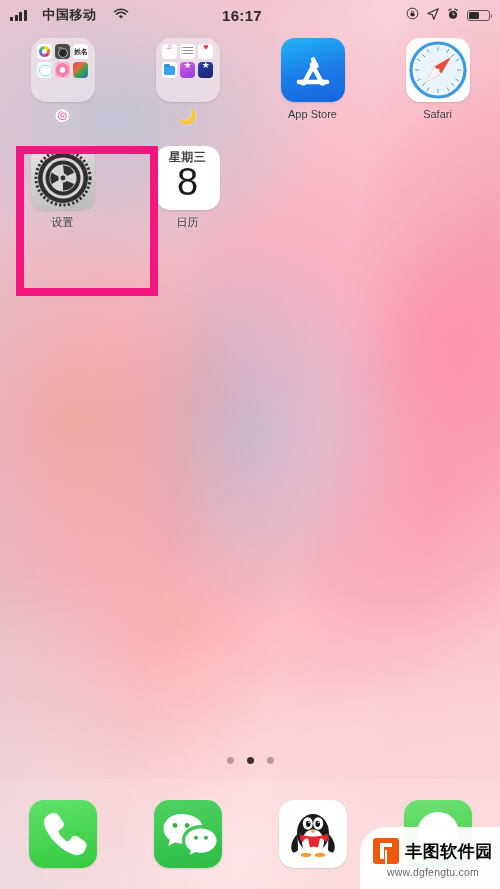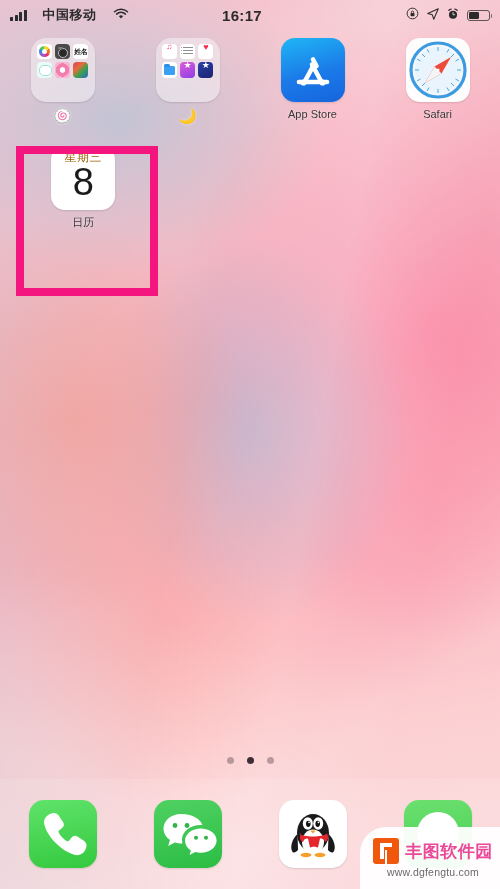--- a/index.html
+++ b/index.html
@@ -207,21 +207,21 @@
   
   .ic-settings { background: linear-gradient(160deg, #e7e7e7 0%, #cfcfcf 50%, #b9b9b9 100%); }
   .ic-settings svg { position:absolute; inset:0; width:100%; height:100%; }
 
   
   .ic-calendar{
     background:#fff;
     display:flex; flex-direction:column; align-items:center; justify-content:flex-start;
     padding-top:5px; box-sizing:border-box;
   }
-  .cal-dow{ color:#a16207; font-size:12px; font-weight:400; line-height:1; letter-spacing:.5px;}
+  .cal-dow{ color:#404040; font-size:12px; font-weight:700; line-height:1; letter-spacing:.5px;}
   .cal-day{ color:#1a1a1a; font-size:38px; font-weight:300; line-height:.95; margin-top:1px;
             font-family:"Liberation Sans", sans-serif;}
 
   
   .highlight {
     position: absolute;
     left: 16px;
     top: 146px;
     width: 142px;
     height: 150px;
@@ -288,21 +288,21 @@
     width:26px;height:26px;background:#f0590d;border-radius:3px;
     position:relative;
   }
   .wm-logo::before{
     content:""; position:absolute; left:7px; top:5px; width:12px; height:4px; background:#fff;
   }
   .wm-logo::after{
     content:""; position:absolute; left:7px; top:5px; width:4px; height:16px; background:#fff;
     box-shadow: 4px 6px 0 -1px #fff;
   }
-  .wm-name{ font-size:17px; font-weight:700; color:#ec4899; letter-spacing:.5px;}
+  .wm-name{ font-size:17px; font-weight:700; color:#000000; letter-spacing:.5px;}
   .wm-url{ font-size:10.5px; color:#6a6a6a; margin-top:2px; letter-spacing:.2px;}
 </style>
 </head>
 <body>
 
 <div id="screen">
 
   <div class="wallpaper"></div>
 
   <div class="statusbar">
@@ -422,20 +422,43 @@
             <path d="M19 45 L35.5 35.5 L28.5 28.5 Z" fill="#f2f4f6"></path>
             <circle cx="32" cy="32" r="1.6" fill="#fff"></circle>
           </svg>
         </div>
         <div class="label">Safari</div>
       </div>
     </div>
 
     <div class="row">
 
+      <div class="cell">
+        <div class="icon ic-settings">
+          <svg viewBox="0 0 64 64">
+            <g fill="#2f2f2f">
+              <circle cx="32" cy="32" r="25"></circle>
+            </g>
+            <g stroke="#2f2f2f" stroke-width="3">
+              <circle cx="32" cy="32" r="27" fill="none" stroke-dasharray="2.2 2.2"></circle>
+            </g>
+            <circle cx="32" cy="32" r="20.5" fill="#d6d6d6"></circle>
+            <circle cx="32" cy="32" r="17.5" fill="#2f2f2f"></circle>
+            <circle cx="32" cy="32" r="13.5" fill="#d6d6d6"></circle>
+            <g fill="#2f2f2f">
+              <path d="M32 19.5 A12.5 12.5 0 0 1 43.3 26.6 L33.5 31.2 Z"></path>
+              <path d="M43.3 38.1 A12.5 12.5 0 0 1 32 44.5 L32 33.5 Z"></path>
+              <path d="M20.7 26.6 A12.5 12.5 0 0 0 20.7 38.1 L30.5 32.4 Z"></path>
+            </g>
+            <circle cx="32" cy="32" r="4.6" fill="#d6d6d6"></circle>
+            <circle cx="32" cy="32" r="2.4" fill="#2f2f2f"></circle>
+          </svg>
+        </div>
+        <div class="label">设置</div>
+      </div>
 
       <div class="cell">
         <div class="icon ic-calendar">
           <div class="cal-dow">星期三</div>
           <div class="cal-day">8</div>
         </div>
         <div class="label">日历</div>
       </div>
 
       <div class="cell"></div>

